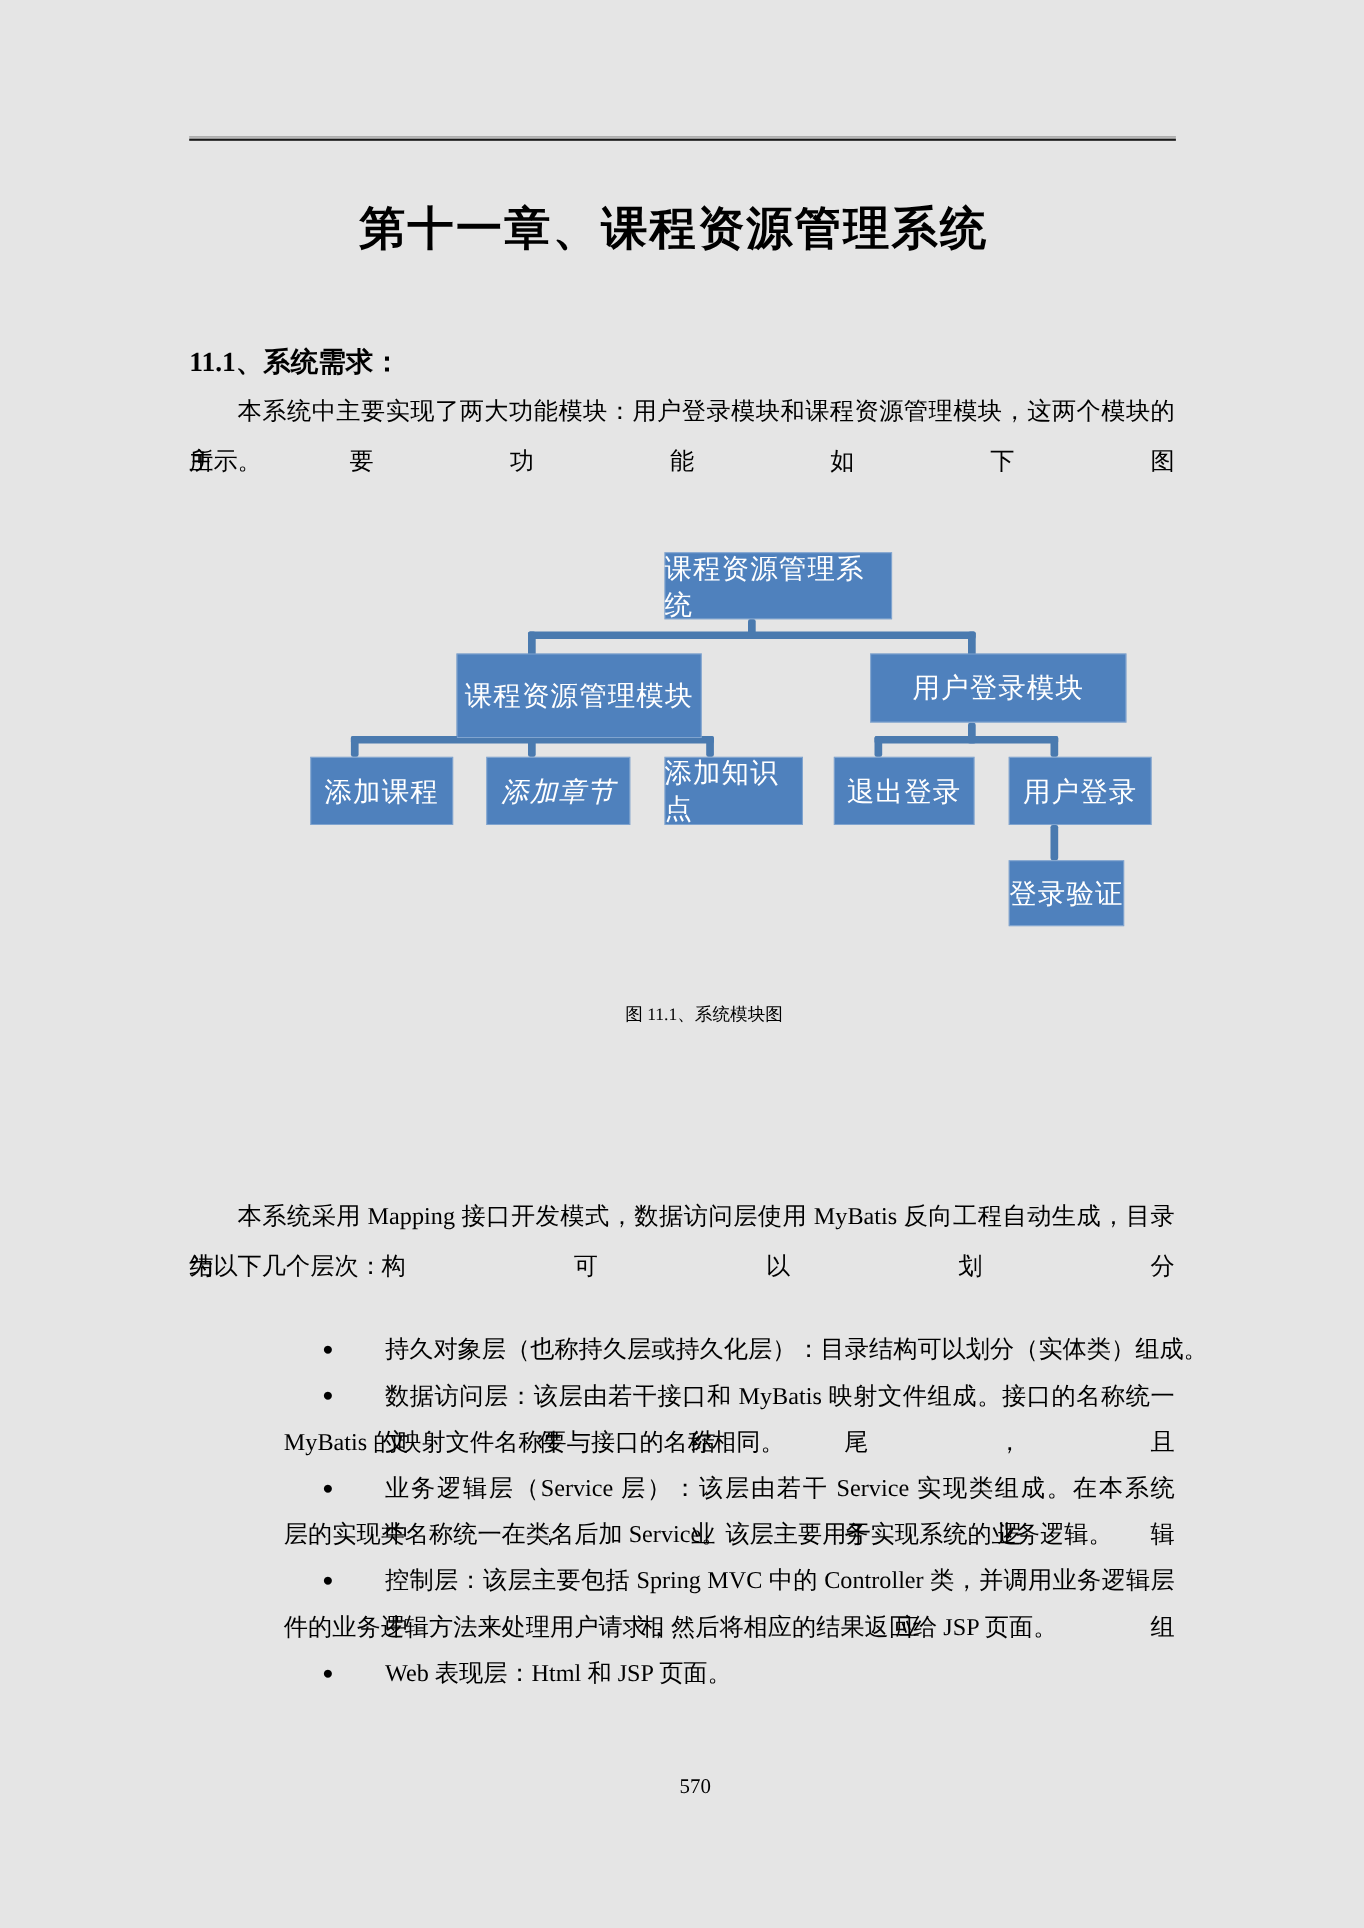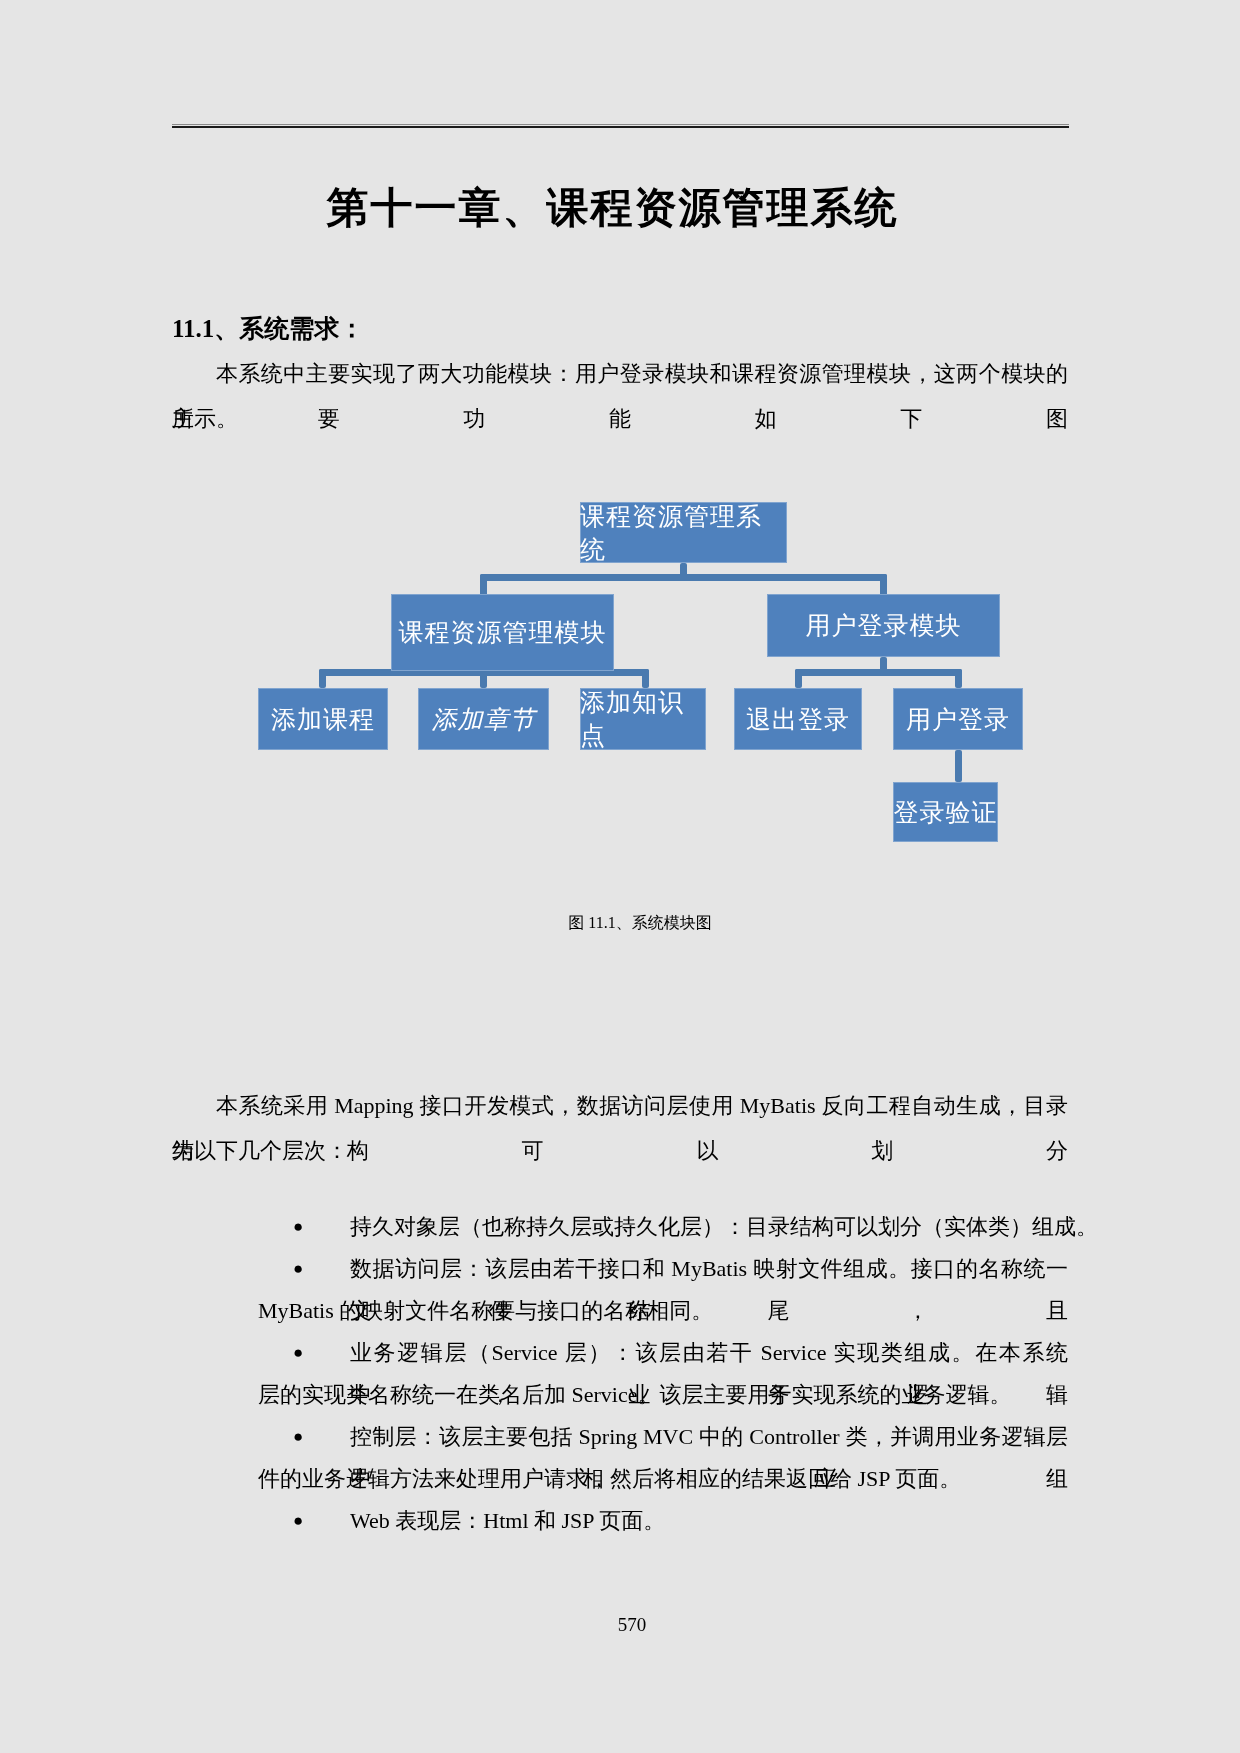--- a/index.html
+++ b/index.html
@@ -35,20 +35,21 @@
   .para .line.ind{padding-left:44px;}
   .para .line.ind.full{padding-left:0;text-indent:44px;}
   #p1{top:351px;} #p2{top:975px;} #p3{top:1083px;}
   
   .figure{position:absolute;left:0;top:0;width:1240px;height:1753px;pointer-events:none;}
   .node{
     position:absolute;background:#4F81BD;color:#ffffff;
     display:flex;align-items:center;justify-content:center;
     font-size:25px;letter-spacing:1px;
     box-shadow:inset 0 0 0 1px rgba(255,255,255,0.28);
+    margin-left:24px;
   }
   .conn{position:absolute;background:#4A7AAF;border-radius:2px;}
   .fig-caption{
     position:absolute;left:200px;top:908px;width:880px;
     text-align:center;font-size:16px;line-height:30px;
   }
   
   .list{position:absolute;left:172px;top:1206px;width:896px;font-size:22px;}
   .li{display:flex;line-height:42px;height:42px;}
   .li .bullet{

